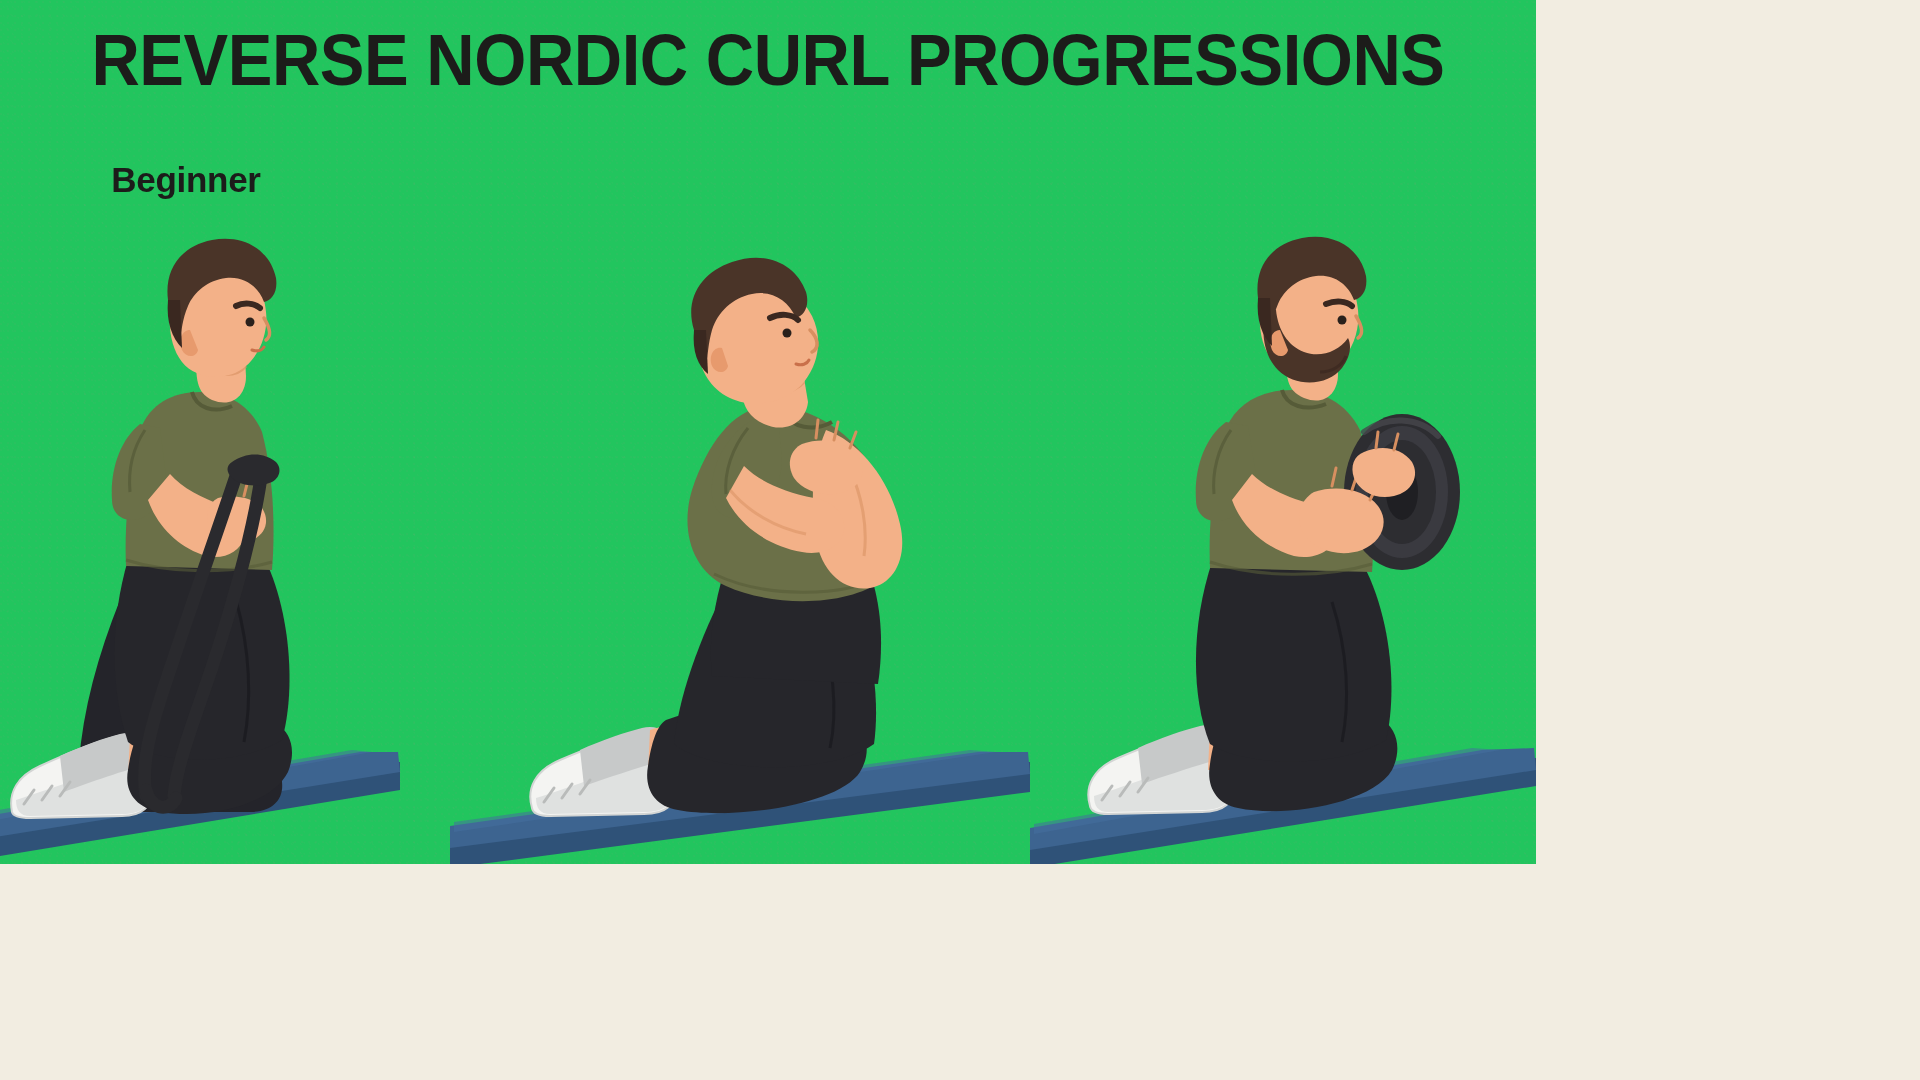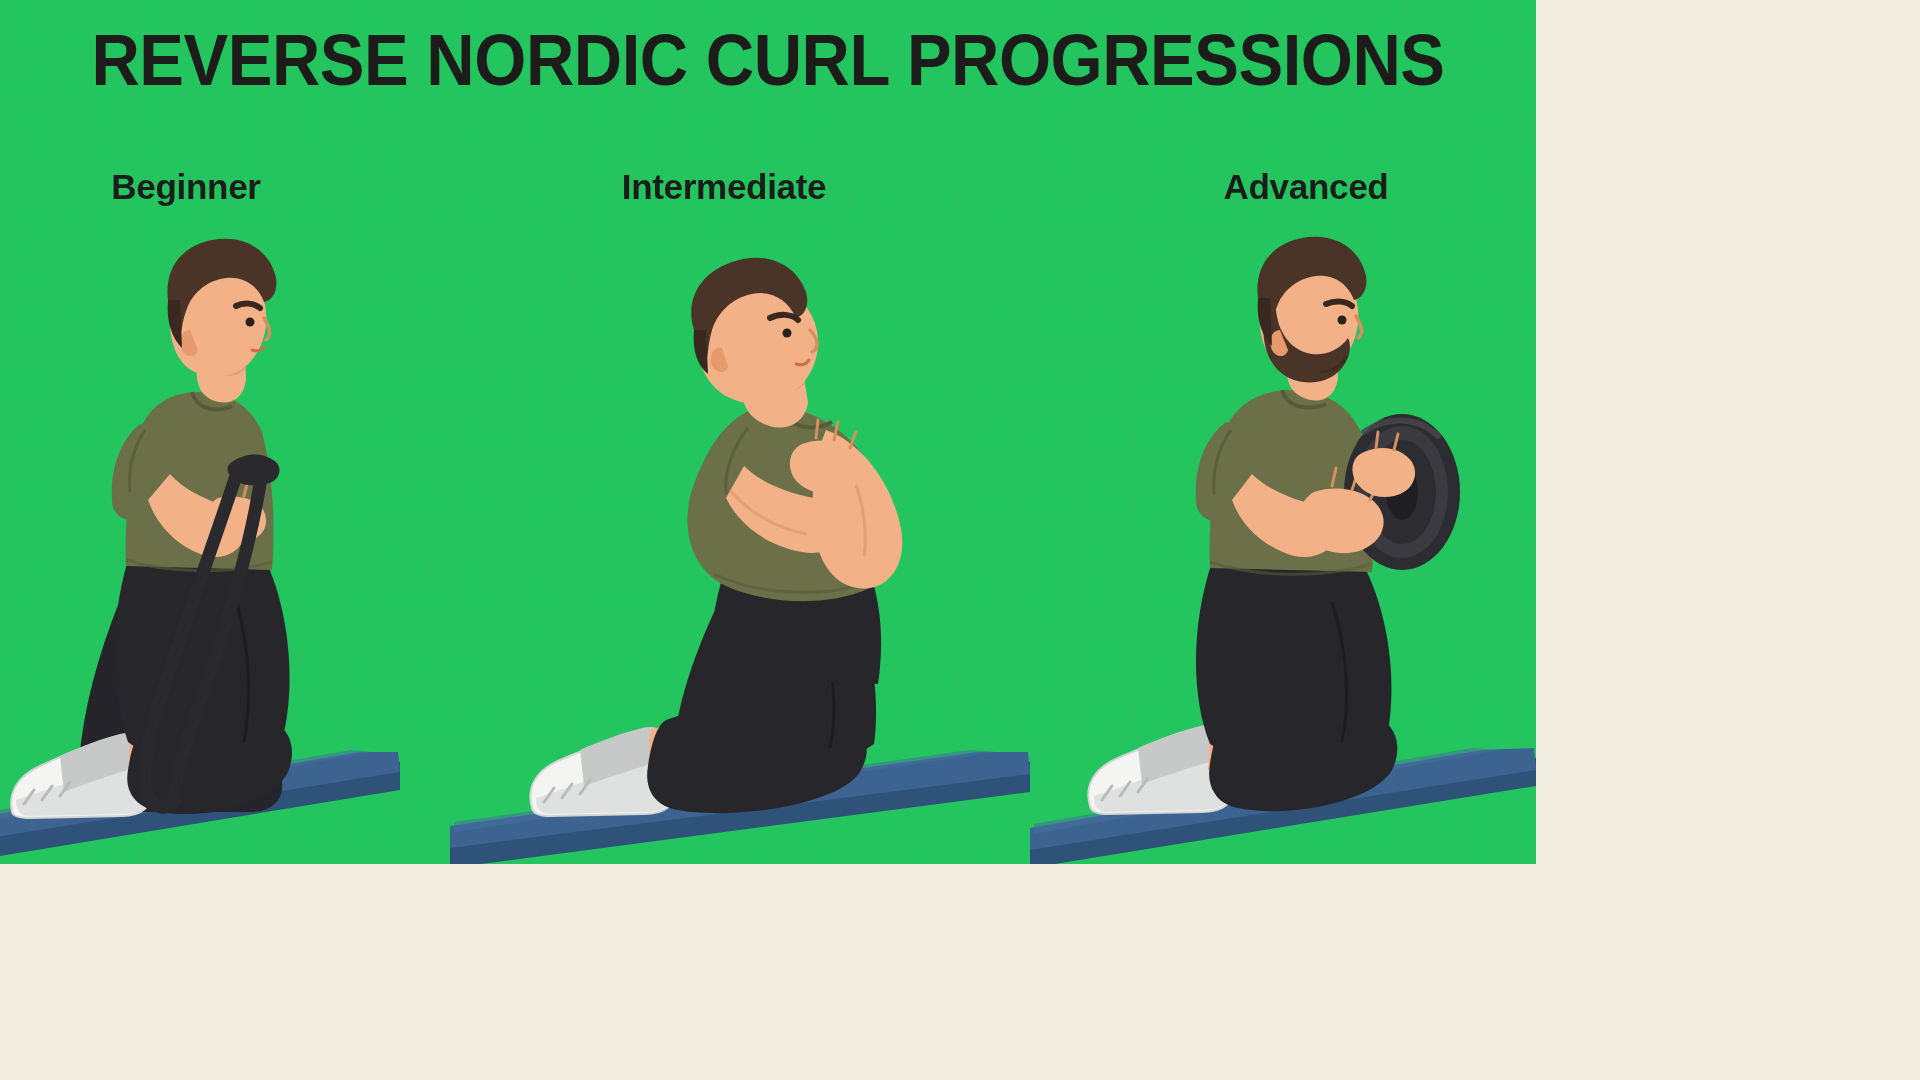--- a/index.html
+++ b/index.html
@@ -43,21 +43,20 @@
   }
   .panel-label{
     position:absolute;
     top:160px;
     font-size:35px;
     font-weight:700;
     color:#1c1c1a;
     letter-spacing:-0.3px;
     white-space:nowrap;
     text-align:center;
-    margin-top:7px;
   }
   #label-beginner{left:0;width:372px;}
   #label-intermediate{left:372px;width:704px;}
   #label-advanced{left:1076px;width:460px;}
 
   .panel{position:absolute;top:0;height:864px;}
   #panel-beginner{left:0;width:430px;}
   #panel-intermediate{left:430px;width:600px;}
   #panel-advanced{left:1020px;width:516px;}
   .fig{position:absolute;left:0;top:0;width:100%;height:864px;}
@@ -66,22 +65,20 @@
 </head>
 <body>
 
 <div id="stage">
 
   <div id="grain"></div>
 
   <div id="title">REVERSE NORDIC CURL PROGRESSIONS</div>
 
   <div class="panel-label" id="label-beginner">Beginner</div>
-  <div class="panel-label" id="label-intermediate">Intermediate</div>
-  <div class="panel-label" id="label-advanced">Advanced</div>
 
   <div class="panel" id="panel-beginner">
     <svg class="fig" viewBox="0 0 430 864" width="430" height="864">
       <defs>
         <clipPath id="bMat">
             <path d="M-40 770 L400 770 L400 860 L-40 860 Z"></path>
           </clipPath>
       </defs>
 
       <g>

